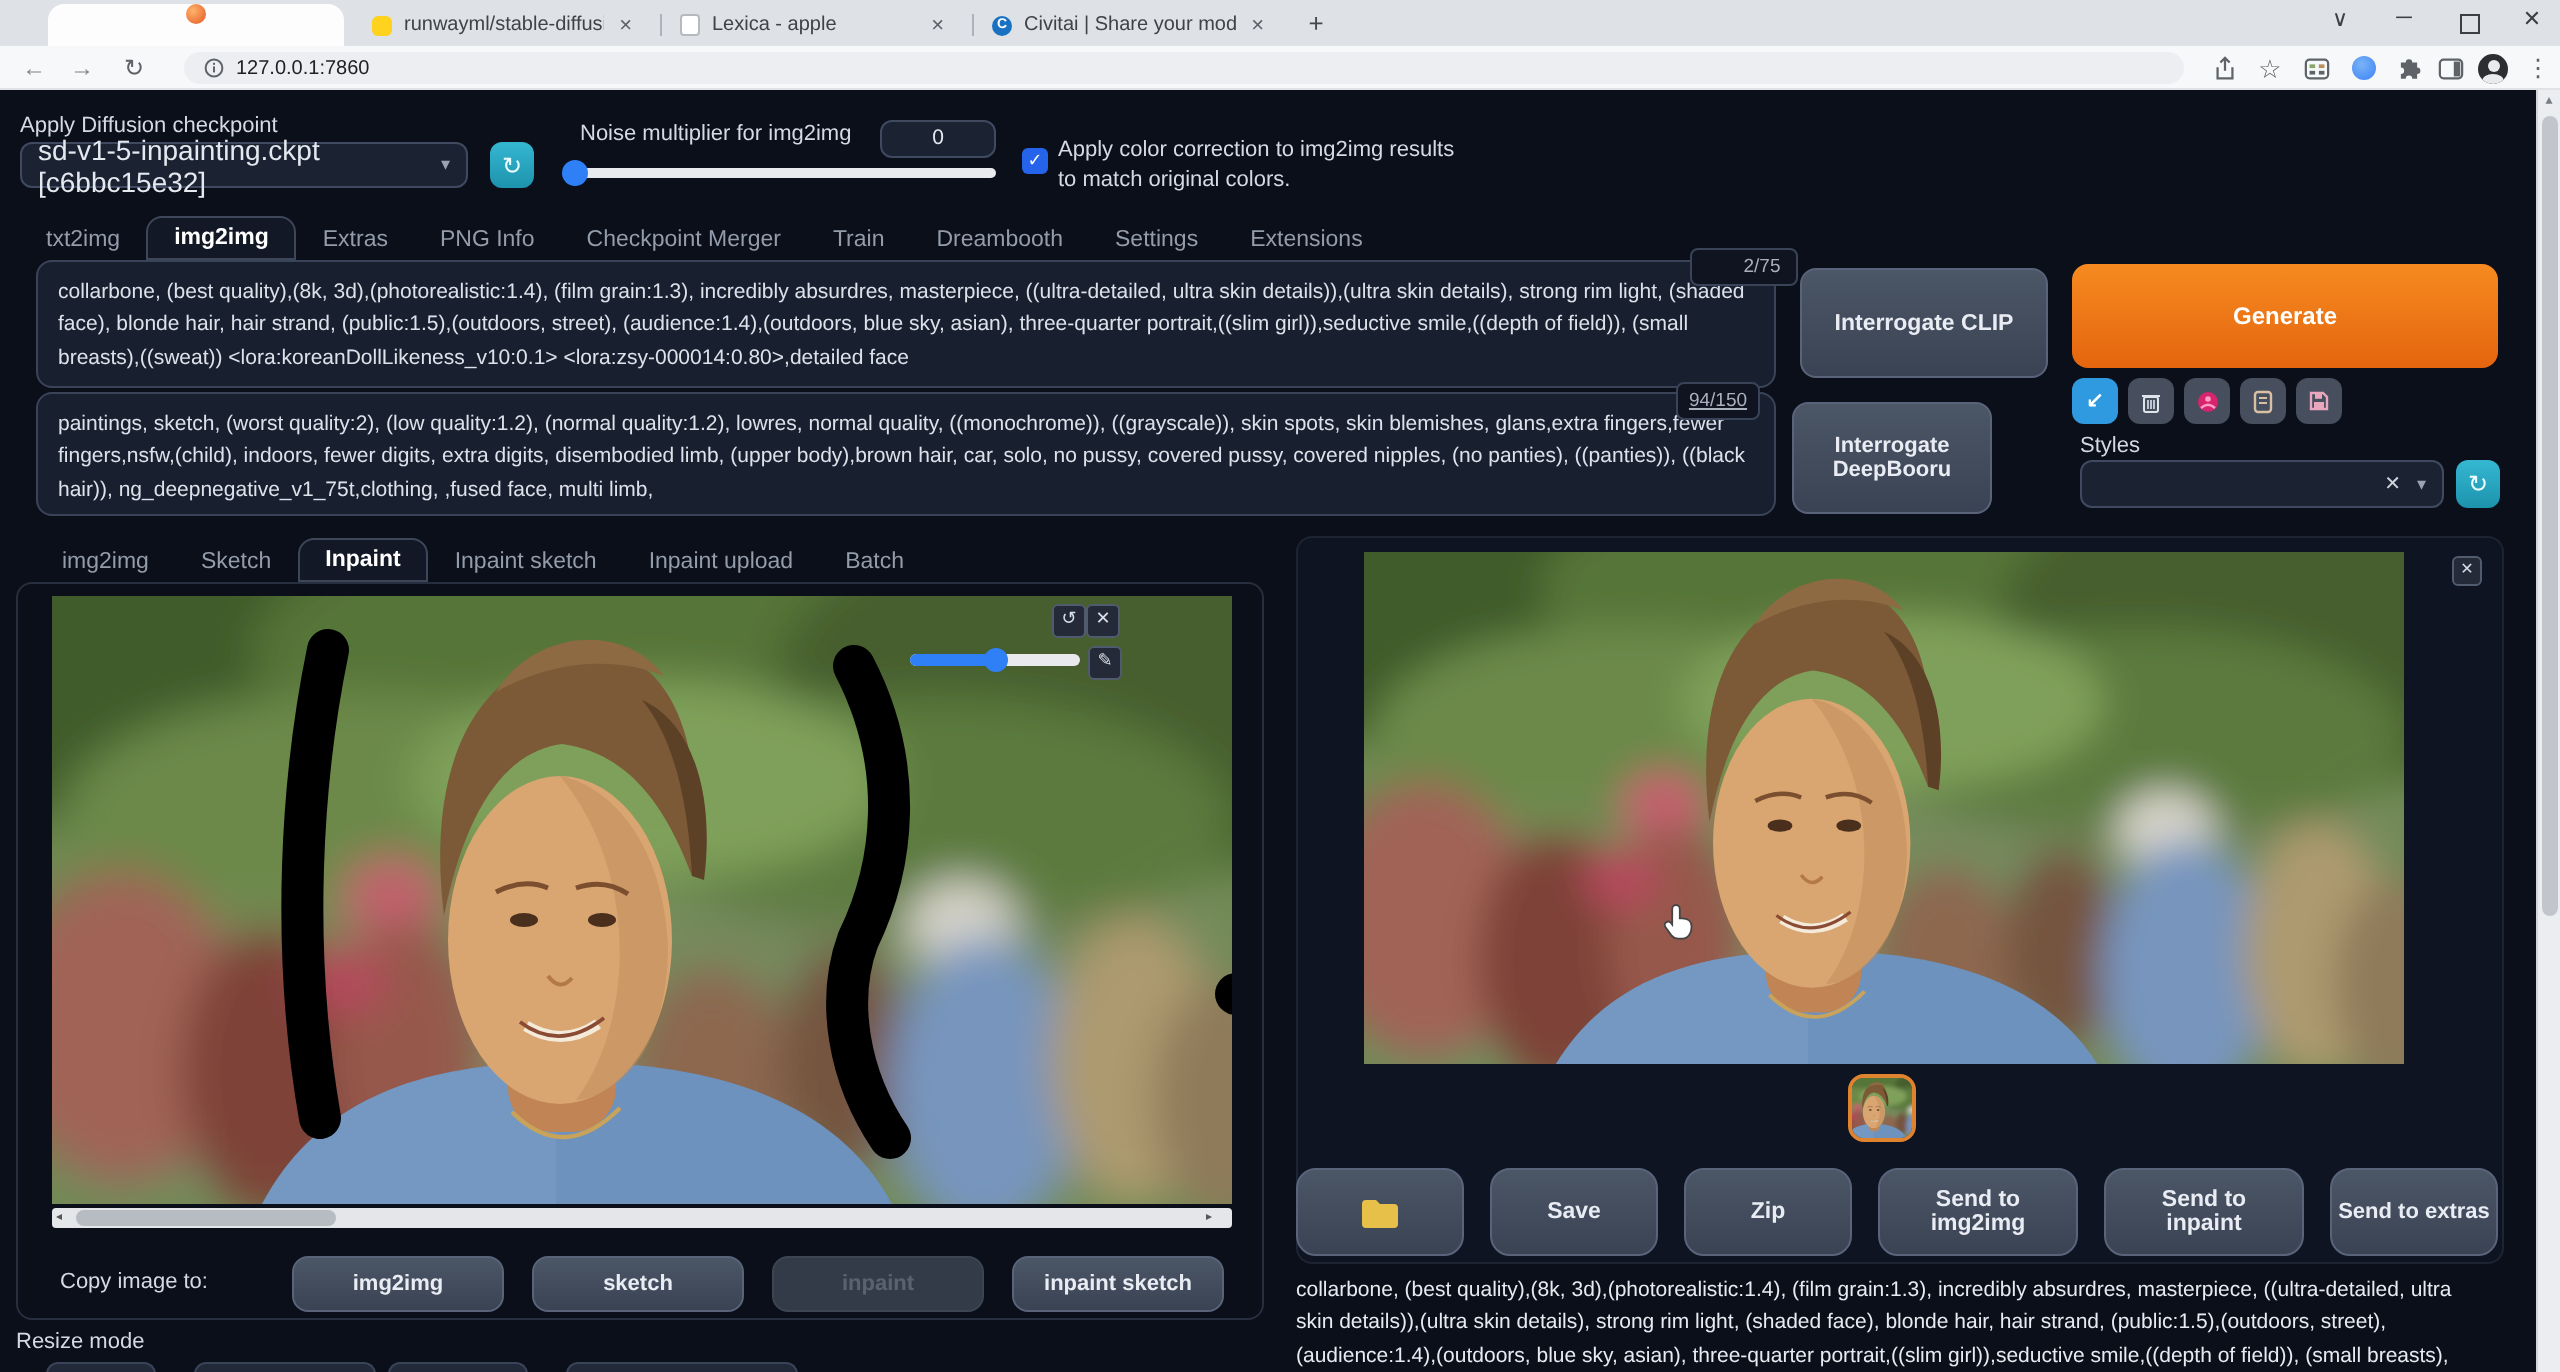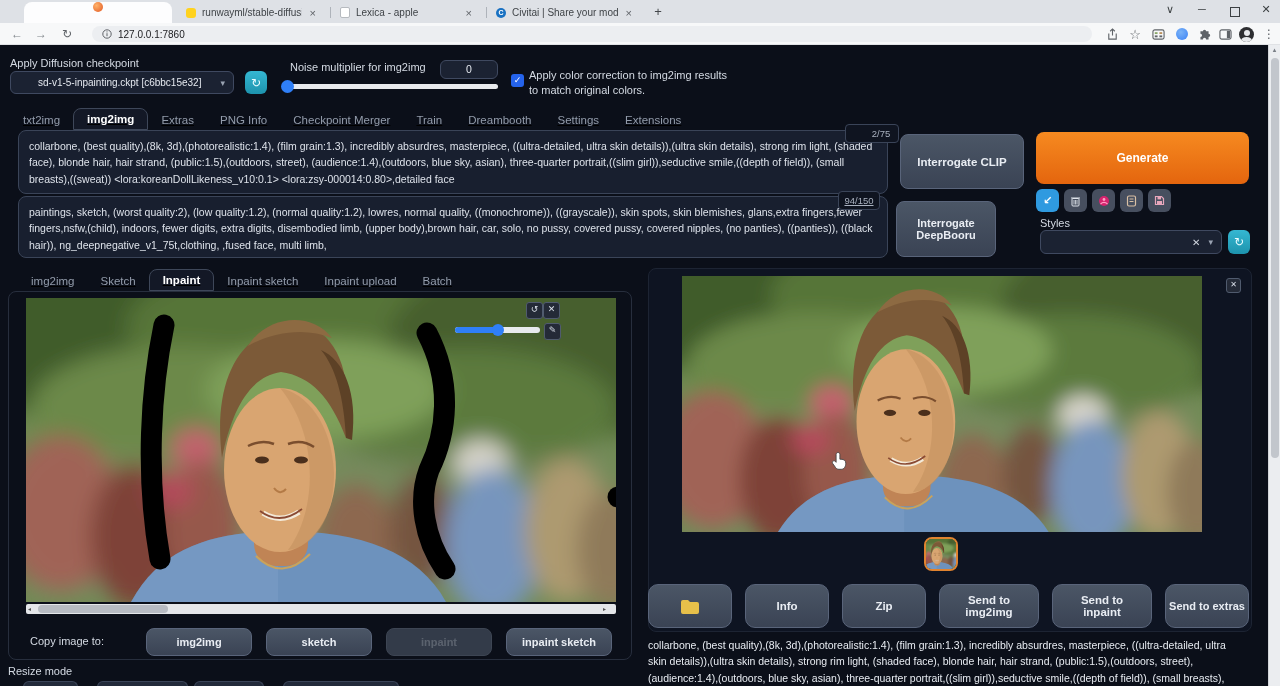--- a/index.html
+++ b/index.html
@@ -43,21 +43,21 @@
   .input{background:#1b2232;border:1px solid #3f4960;border-radius:6px;color:#e4e8ef;box-sizing:border-box;}
   .btn-sec{background:linear-gradient(180deg,#4b5666,#3a4354);border:1px solid #59647a;border-radius:8px;
     color:#e9edf3;font-size:11.5px;font-weight:600;display:flex;align-items:center;justify-content:center;
     box-sizing:border-box;text-align:center;}
   .btn-gen{background:linear-gradient(180deg,#f68a20,#e4650e);border-radius:8px;color:#fff;
     font-size:12px;font-weight:700;display:flex;align-items:center;justify-content:center;}
   .badge{position:absolute;background:#0f1420;border:1px solid #3a4458;border-radius:4px;
     color:#a9b1bf;font-size:9.5px;display:flex;align-items:center;justify-content:center;z-index:3;}
   .mtab{padding:4px 13px;font-size:11.5px;color:#939cab;}
   .mtab.active{color:#fff;font-weight:700;border:1px solid #3e4759;border-radius:8px 8px 0 0;background:#131826;}
-  .tabrow{position:absolute;display:flex;align-items:flex-end;text-decoration:underline;}
+  .tabrow{position:absolute;display:flex;align-items:flex-end;}
   textarea.prompt{position:absolute;background:#181f2f;border:1px solid #3a4458;border-radius:8px;
     color:#dde2ea;font-size:10.5px;line-height:1.55;padding:7px 10px;resize:none;overflow:hidden;
     font-family:"Liberation Sans","DejaVu Sans",sans-serif;box-sizing:border-box;}
   .iconbtn{position:absolute;width:23px;height:23px;border-radius:6px;display:flex;align-items:center;
     justify-content:center;background:#474f5f;}
   .tealbtn{background:linear-gradient(180deg,#35b7d2,#1d93ad);color:#eafcff;font-size:12px;
     display:flex;align-items:center;justify-content:center;border-radius:6px;}
   .cbtn{position:absolute;width:15px;height:15px;background:#242a37;border:1px solid #505b6e;
     border-radius:3px;color:#d9dfe8;font-size:9px;line-height:13px;text-align:center;z-index:5;}
   .chip-top{position:absolute;height:6px;border:1px solid #3a4458;border-bottom:none;
@@ -186,21 +186,21 @@
       <rect x="1" y="2" width="12" height="10" rx="2" fill="none" stroke="#5f6368" stroke-width="1.2"></rect>
       <rect x="8.5" y="3" width="3.5" height="8" fill="#5f6368"></rect>
     </svg>
     <span id="avatar"></span>
     <span class="navic dark" style="left:1260px;">⋮</span>
   </div>
 
   
   <span class="lab" style="left:10px;top:57px;">Apply Diffusion checkpoint</span>
   <div class="abs input" style="left:10px;top:71px;width:224px;height:23px;display:flex;align-items:center;padding:0 8px;">
-    <span style="flex:1;font-size:10px;text-align:center;">sd-v1-5-inpainting.ckpt [c6bbc15e32]</span>
+    <span style="flex:1;font-size:14px;">sd-v1-5-inpainting.ckpt [c6bbc15e32]</span>
     <span style="color:#9aa3b2;font-size:9px;">▾</span>
   </div>
   <div class="abs tealbtn" style="left:245px;top:71px;width:22px;height:23px;">↻</div>
 
   <span class="lab" style="left:290px;top:61px;">Noise multiplier for img2img</span>
   <div class="abs input" style="left:440px;top:60px;width:58px;height:19px;text-align:center;font-size:10.5px;line-height:17px;">0</div>
   <div class="abs" style="left:282px;top:84px;width:216px;height:5px;background:#e8eaed;border-radius:3px;"></div>
   <div class="abs" style="left:281px;top:80px;width:13px;height:13px;border-radius:50%;background:#2f7ff7;"></div>
 
   <div class="abs" style="left:511px;top:74px;width:13px;height:13px;background:#2563eb;border-radius:3px;color:#fff;font-size:9px;text-align:center;line-height:13px;">✓</div>
@@ -340,21 +340,21 @@
     </svg>
   </div>
 
   
   <div class="abs" style="left:648px;top:584px;width:601px;height:44px;display:flex;gap:13px;">
     <div class="btn-sec" style="flex:1;border-radius:10px;">
       <svg width="20" height="15" viewBox="0 0 20 15">
         <path d="M1,3 a2,2 0 0 1 2,-2 h5 l2,2 h7 a2,2 0 0 1 2,2 v8 a2,2 0 0 1 -2,2 h-14 a2,2 0 0 1 -2,-2 z" fill="#e7c04a"></path>
       </svg>
     </div>
-    <div class="btn-sec" style="flex:1;border-radius:10px;">Info</div>
+    <div class="btn-sec" style="flex:1;border-radius:10px;">Save</div>
     <div class="btn-sec" style="flex:1;border-radius:10px;">Zip</div>
     <div class="btn-sec" style="flex:1;border-radius:10px;padding:0 8px;">Send to img2img</div>
     <div class="btn-sec" style="flex:1;border-radius:10px;padding:0 8px;">Send to inpaint</div>
     <div class="btn-sec" style="flex:1;border-radius:10px;font-size:11px;">Send to extras</div>
   </div>
 
   
   <div class="abs" style="left:648px;top:637px;width:596px;height:49px;overflow:hidden;font-size:10.5px;line-height:1.55;color:#e7ebf1;">collarbone, (best quality),(8k, 3d),(photorealistic:1.4), (film grain:1.3), incredibly absurdres, masterpiece, ((ultra-detailed, ultra skin details)),(ultra skin details), strong rim light, (shaded face), blonde hair, hair strand, (public:1.5),(outdoors, street), (audience:1.4),(outdoors, blue sky, asian), three-quarter portrait,((slim girl)),seductive smile,((depth of field)), (small breasts),((sweat)) &lt;lora:koreanDollLikeness_v10:0.1&gt; &lt;lora:zsy-000014:0.80&gt;,detailed face</div>
 
   

